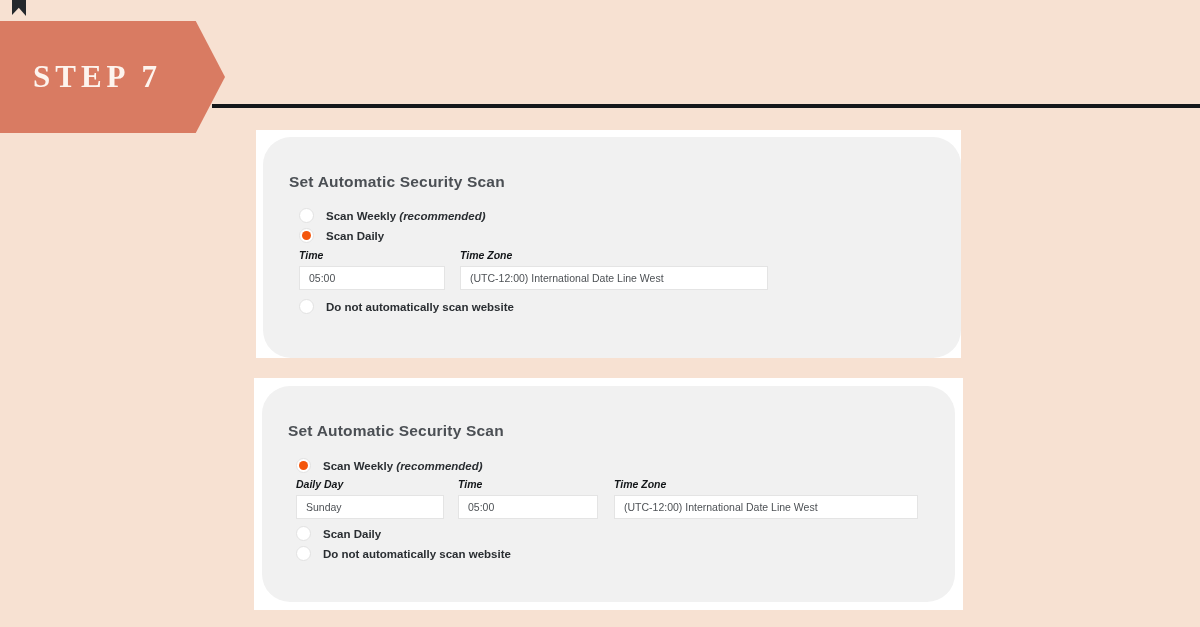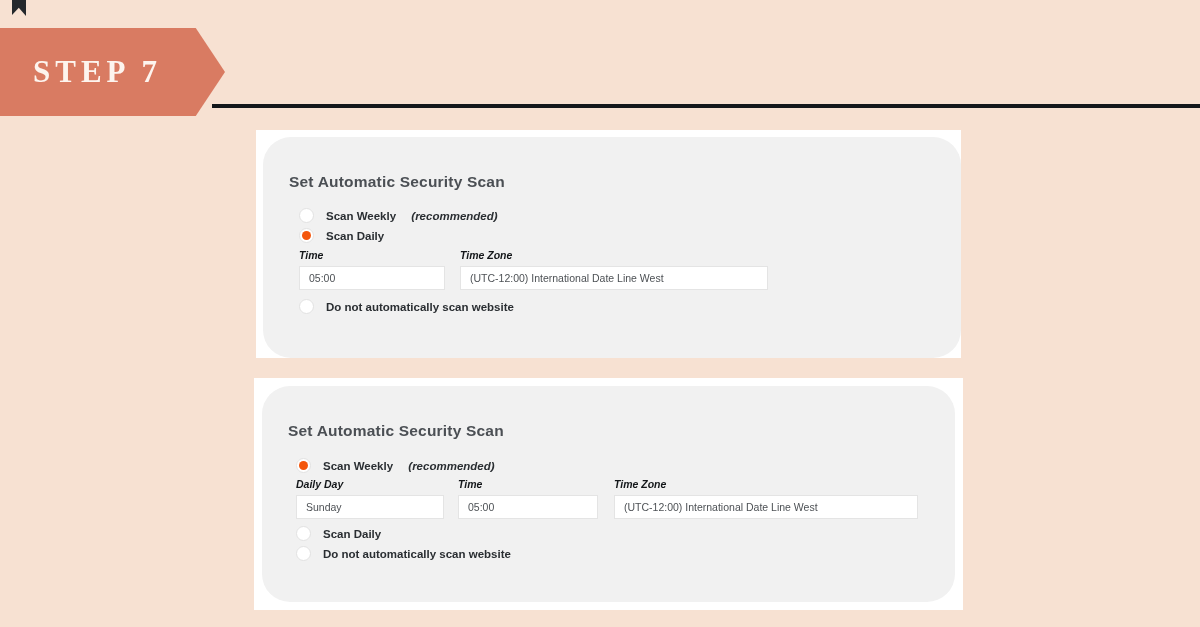--- a/index.html
+++ b/index.html
@@ -40,23 +40,23 @@
     left: -14px;
     top: 0;
     width: 14px;
     height: 16px;
     background: #24282c;
     clip-path: polygon(0 0, 100% 0, 100% 100%);
   }
   #banner-shape {
     position: absolute;
     left: 0;
-    top: 28px;
+    top: 21px;
     width: 225px;
-    height: 88px;
+    height: 112px;
     background: #d97b62;
     clip-path: polygon(0 0, 87% 0, 100% 50%, 87% 100%, 0 100%);
     display: flex;
     align-items: center;
   }
   #banner-label {
     color: #fdf4ee;
     font-family: "Liberation Serif", serif;
     font-weight: bold;
     font-size: 31px;
@@ -150,21 +150,20 @@
     display: block;
   }
   .radio-label {
     font-size: 11.5px;
     font-weight: bold;
     color: #2a2e32;
     white-space: nowrap;
   }
   .radio-label i {
     font-style: italic;
-    margin-left: 12px;
   }
 
   
   .field {
     position: absolute;
   }
   .field-label {
     font-size: 10.5px;
     font-weight: bold;
     color: #14171a;

